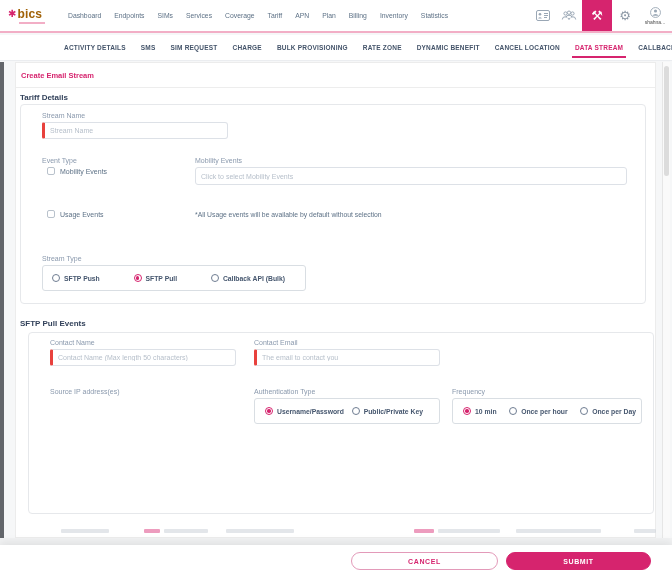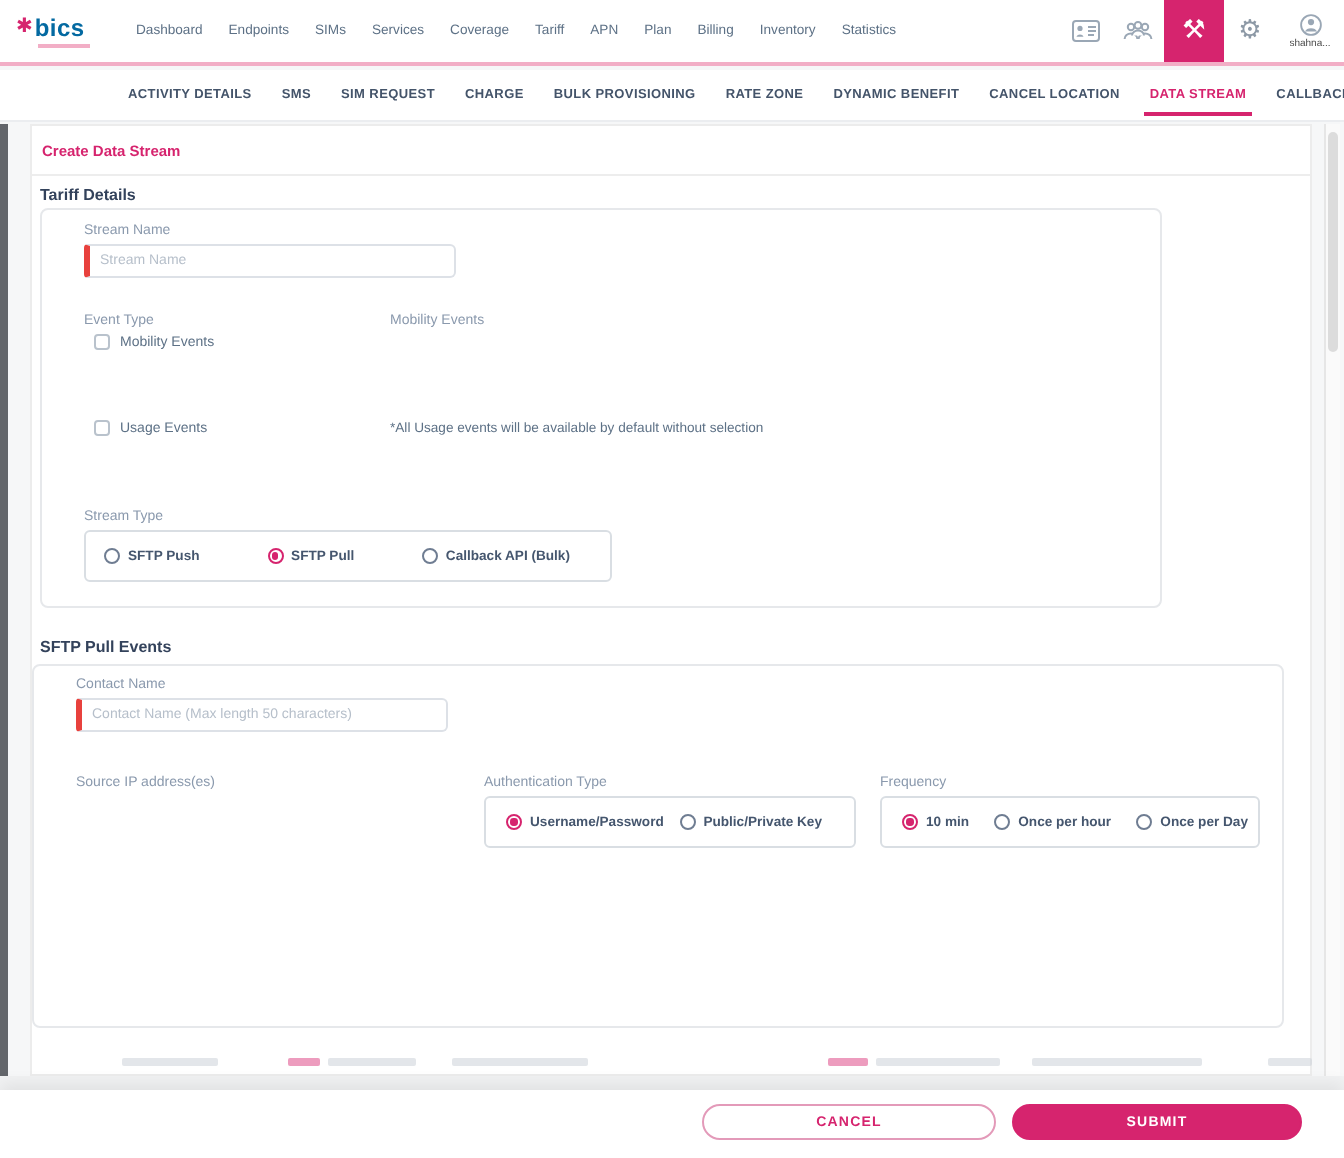--- a/index.html
+++ b/index.html
@@ -10,21 +10,21 @@
   *{box-sizing:border-box; margin:0; padding:0;}
   body{font-family:"Liberation Sans",sans-serif; background:#e9e9e9;}
   .screen{position:relative; width:672px; height:579px; background:#f6f7f8; overflow:hidden;}
 
   
   .topbar{position:absolute; top:0; left:0; width:672px; height:33px; background:#fff;
           border-bottom:2px solid var(--accent-soft); display:flex; align-items:center;}
   .logo{display:flex; flex-direction:column; margin-left:8px; width:52px; cursor:pointer;}
   .logo-row{display:flex; align-items:center; gap:1px;}
   .logo-star{color:var(--accent); font-size:10px; line-height:10px;}
-  .logo-text{font-size:12px; font-weight:bold; color:#0369a1; letter-spacing:0.2px;}
+  .logo-text{font-size:12px; font-weight:bold; color:#a16207; letter-spacing:0.2px;}
   .logo-tag{width:26px; height:2px; background:var(--accent-soft); margin-left:11px; margin-top:1px;}
   .top-nav{display:flex; align-items:center; gap:13px; margin-left:8px; font-size:6.8px; color:var(--navtext); white-space:nowrap;}
   .top-nav-item{cursor:pointer;}
   .top-icons{margin-left:auto; display:flex; align-items:center; height:100%;}
   .hicon{width:26px; height:100%; display:flex; align-items:center; justify-content:center; cursor:pointer;}
   .hicon svg{display:block;}
   .tools-block{width:30px; background:var(--accent); color:#fff; font-size:13px;
                font-family:"DejaVu Sans",sans-serif; display:flex; align-items:center; justify-content:center;}
   .gear{font-size:13px; color:#8d99a6; font-family:"DejaVu Sans",sans-serif;}
   .user-stack{width:34px; height:100%; display:flex; flex-direction:column; align-items:center; justify-content:center; gap:1px; cursor:pointer;}
@@ -165,42 +165,43 @@
     </div>
 
   <div class="left-strip"></div>
   <div class="right-scroll">
     <div class="right-thumb"></div>
   </div>
 
   <div class="card">
 
     <div class="page-title-bar">
-      <span class="page-title">Create Data Stream</span>
+      <span class="page-title">Create Email Stream</span>
     </div>
 
     <div class="section-heading" style="left:4px; top:30px;">Tariff Details</div>
 
-    <div class="group-box" style="left:4px; top:41px; width:561px; height:200px;">
+    <div class="group-box" style="left:4px; top:41px; width:626px; height:200px;">
 
       <div class="fld" style="left:21px; top:7px;">
         <div class="fld-label">Stream Name</div>
         <input class="txt req" type="text" placeholder="Stream Name" style="">
       </div>
 
       <div class="fld" style="left:21px; top:52px;">
         <div class="fld-label">Event Type</div>
         <div class="check-row" style="margin-left:5px; margin-top:3px;">
           <span class="cbx"></span>
           <span class="check-label">Mobility Events</span>
         </div>
       </div>
 
       <div class="fld" style="left:174px; top:52px;">
         <div class="fld-label">Mobility Events</div>
+        <input class="txt wide" type="text" placeholder="Click to select Mobility Events" style="">
       </div>
 
       <div class="check-row" style="position:absolute; left:26px; top:105px;">
         <span class="cbx"></span>
         <span class="check-label">Usage Events</span>
       </div>
       <div class="note-text" style="position:absolute; left:174px; top:106px;">*All Usage events will be available by default without selection</div>
 
       <div class="fld" style="left:21px; top:150px;">
         <div class="fld-label">Stream Type</div>
@@ -217,25 +218,29 @@
             <span class="radio-opt">
             <span class="rdo"></span>
             <span class="radio-label">Callback API (Bulk)</span>
           </span>
           </div>
       </div>
     </div>
 
     <div class="section-heading" style="left:4px; top:256px;">SFTP Pull Events</div>
 
-    <div class="group-box" style="left:0; top:269px; width:626px; height:182px;">
+    <div class="group-box" style="left:12px; top:269px; width:626px; height:182px;">
 
       <div class="fld" style="left:21px; top:6px;">
         <div class="fld-label">Contact Name</div>
         <input class="txt req" type="text" placeholder="Contact Name (Max length 50 characters)" style="">
+      </div>
+      <div class="fld" style="left:225px; top:6px;">
+        <div class="fld-label">Contact Email</div>
+        <input class="txt req" type="text" placeholder="The email to contact you" style="">
       </div>
 
       <div class="fld" style="left:21px; top:55px;">
         <div class="fld-label">Source IP address(es)</div>
       </div>
 
       <div class="fld" style="left:225px; top:55px;">
         <div class="fld-label">Authentication Type</div>
         <div class="radio-box" style="width:186px; height:26px; padding:0 16px 0 10px;">
 

